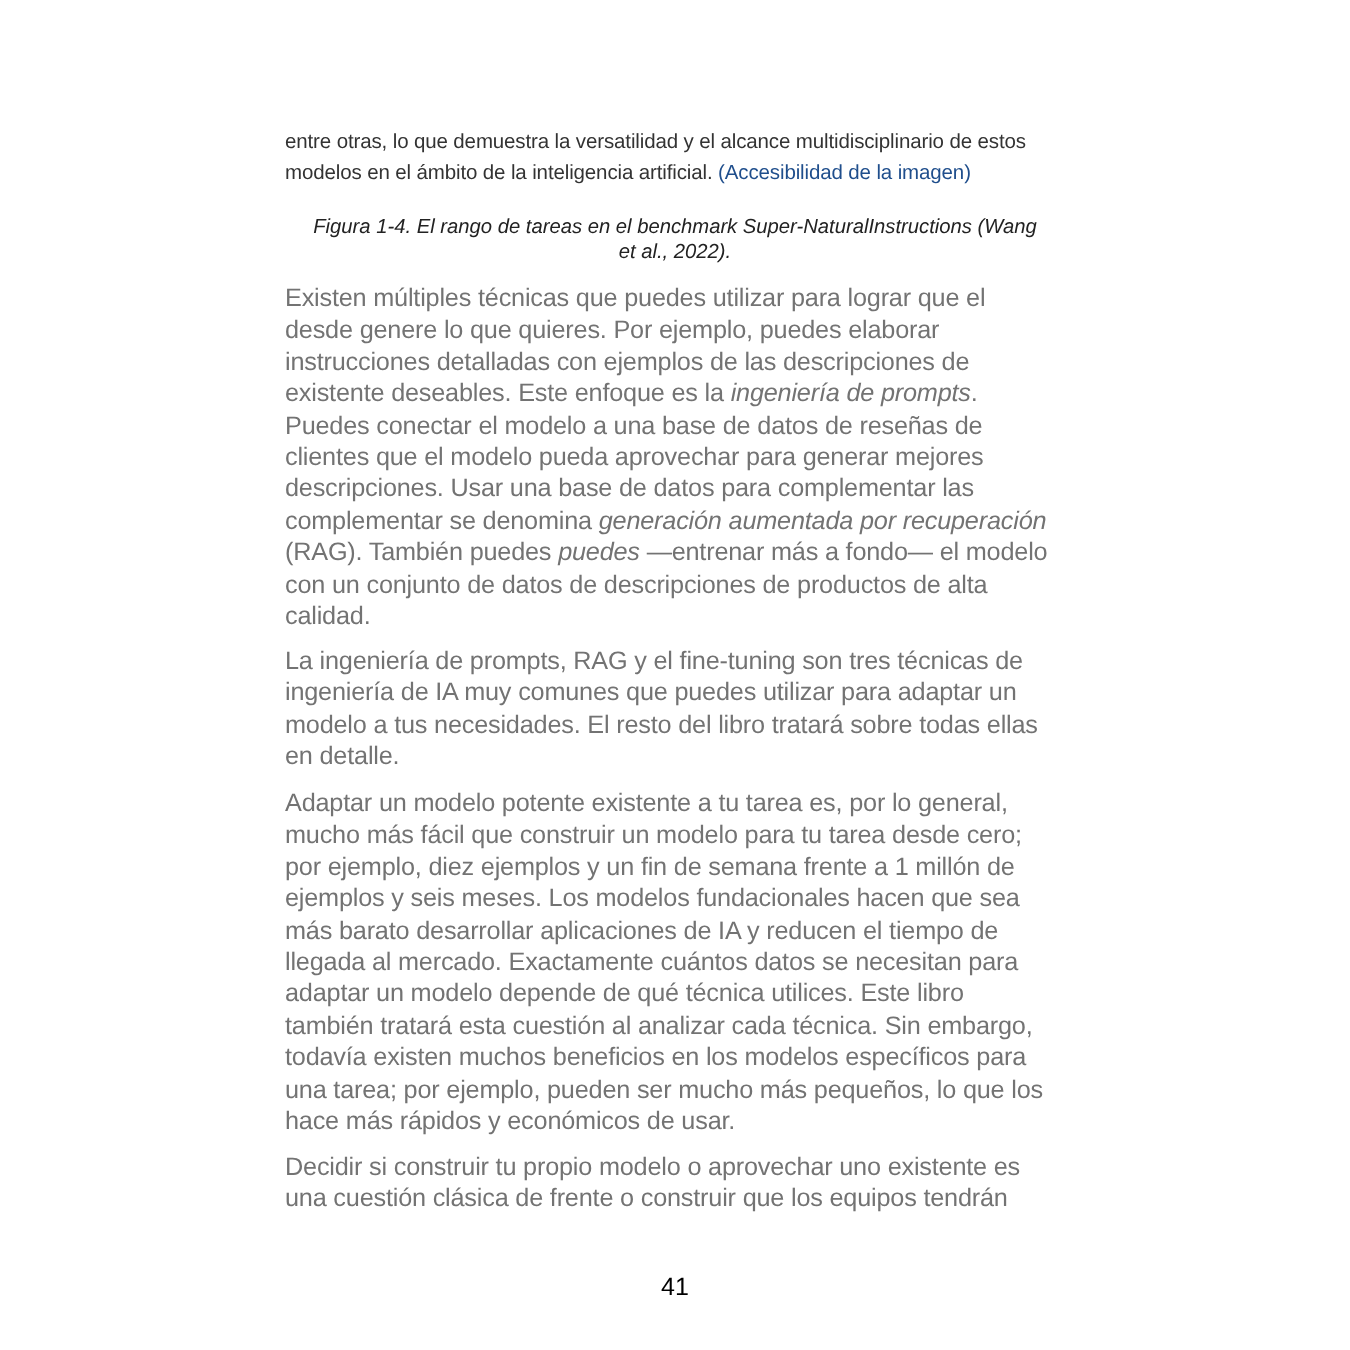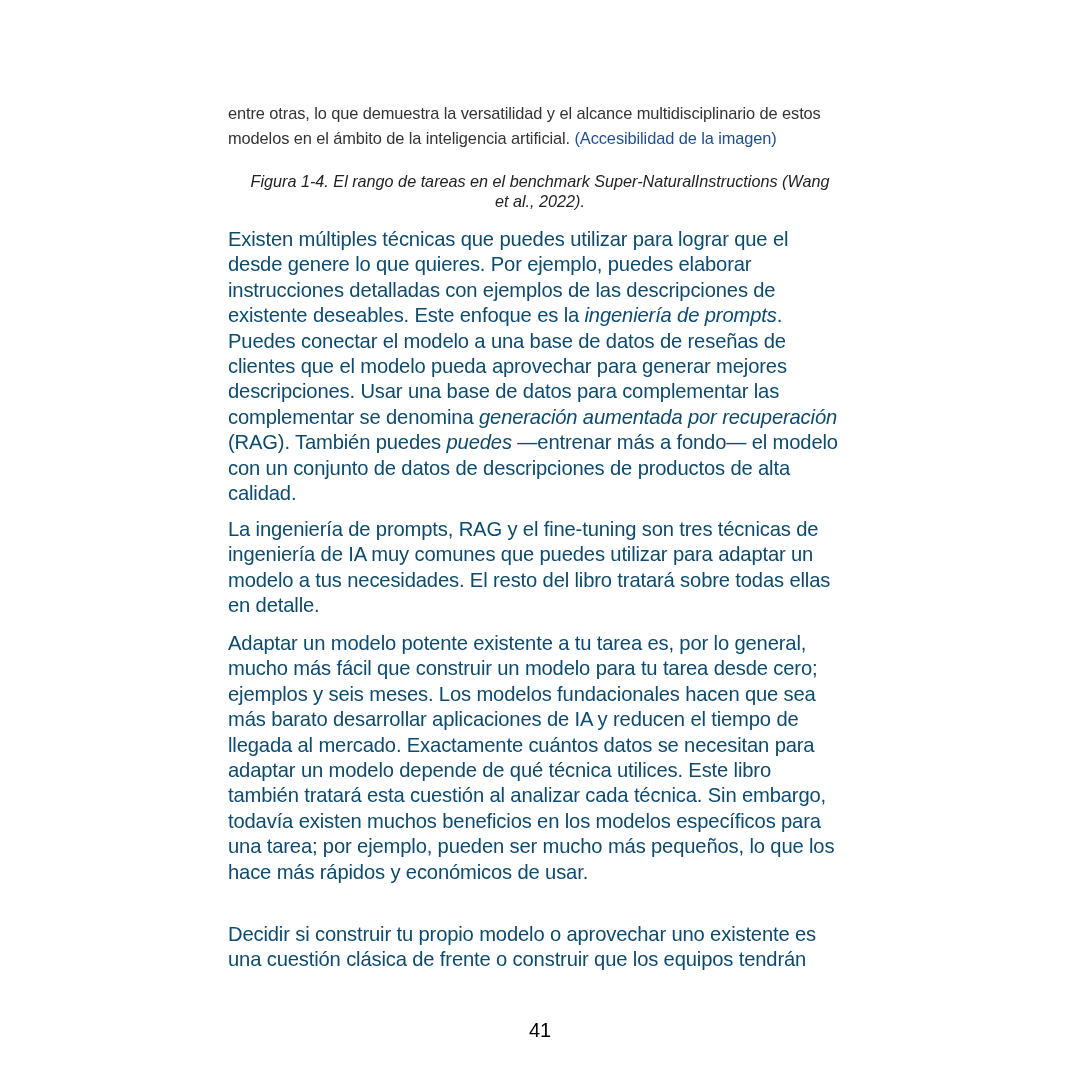--- a/index.html
+++ b/index.html
@@ -11,21 +11,21 @@
   }
   .caption-text .link { color: #1f4e8c; }
   .figure-caption {
     position: absolute; left: 228px; top: 171px; width: 624px;
     font-family: "Liberation Sans", sans-serif; font-style: italic; font-size: 16.2px;
     line-height: 20px; color: #222222; text-align: center;
   }
   .body-text {
     position: absolute; left: 228px; width: 630px;
     font-family: "Liberation Sans", sans-serif; font-size: 20.2px; line-height: 25.4px;
-    color: #0c4a6e; margin: 0; letter-spacing: -0.15px;
+    color: #737373; margin: 0; letter-spacing: -0.15px;
   }
   .p1 { top: 227px; }
   .p2 { top: 517px; }
   .p3 { top: 631px; }
   .p4 { top: 922px; }
   .body-text em { font-style: italic; }
   .line { display: block; white-space: nowrap; }
   .page-number {
     position: absolute; left: 0; width: 1080px; top: 1019px; text-align: center;
     font-family: "Liberation Sans", sans-serif; font-size: 20px; color: #000000;
@@ -61,20 +61,21 @@
 <p class="body-text p2">
   <span class="line">La ingeniería de prompts, RAG y el fine-tuning son tres técnicas de</span>
   <span class="line">ingeniería de IA muy comunes que puedes utilizar para adaptar un</span>
   <span class="line">modelo a tus necesidades. El resto del libro tratará sobre todas ellas</span>
   <span class="line">en detalle.</span>
 </p>
 
 <p class="body-text p3">
   <span class="line">Adaptar un modelo potente existente a tu tarea es, por lo general,</span>
   <span class="line">mucho más fácil que construir un modelo para tu tarea desde cero;</span>
+  <span class="line">por ejemplo, diez ejemplos y un fin de semana frente a 1 millón de</span>
   <span class="line">ejemplos y seis meses. Los modelos fundacionales hacen que sea</span>
   <span class="line">más barato desarrollar aplicaciones de IA y reducen el tiempo de</span>
   <span class="line">llegada al mercado. Exactamente cuántos datos se necesitan para</span>
   <span class="line">adaptar un modelo depende de qué técnica utilices. Este libro</span>
   <span class="line">también tratará esta cuestión al analizar cada técnica. Sin embargo,</span>
   <span class="line">todavía existen muchos beneficios en los modelos específicos para</span>
   <span class="line">una tarea; por ejemplo, pueden ser mucho más pequeños, lo que los</span>
   <span class="line">hace más rápidos y económicos de usar.</span>
 </p>
 

